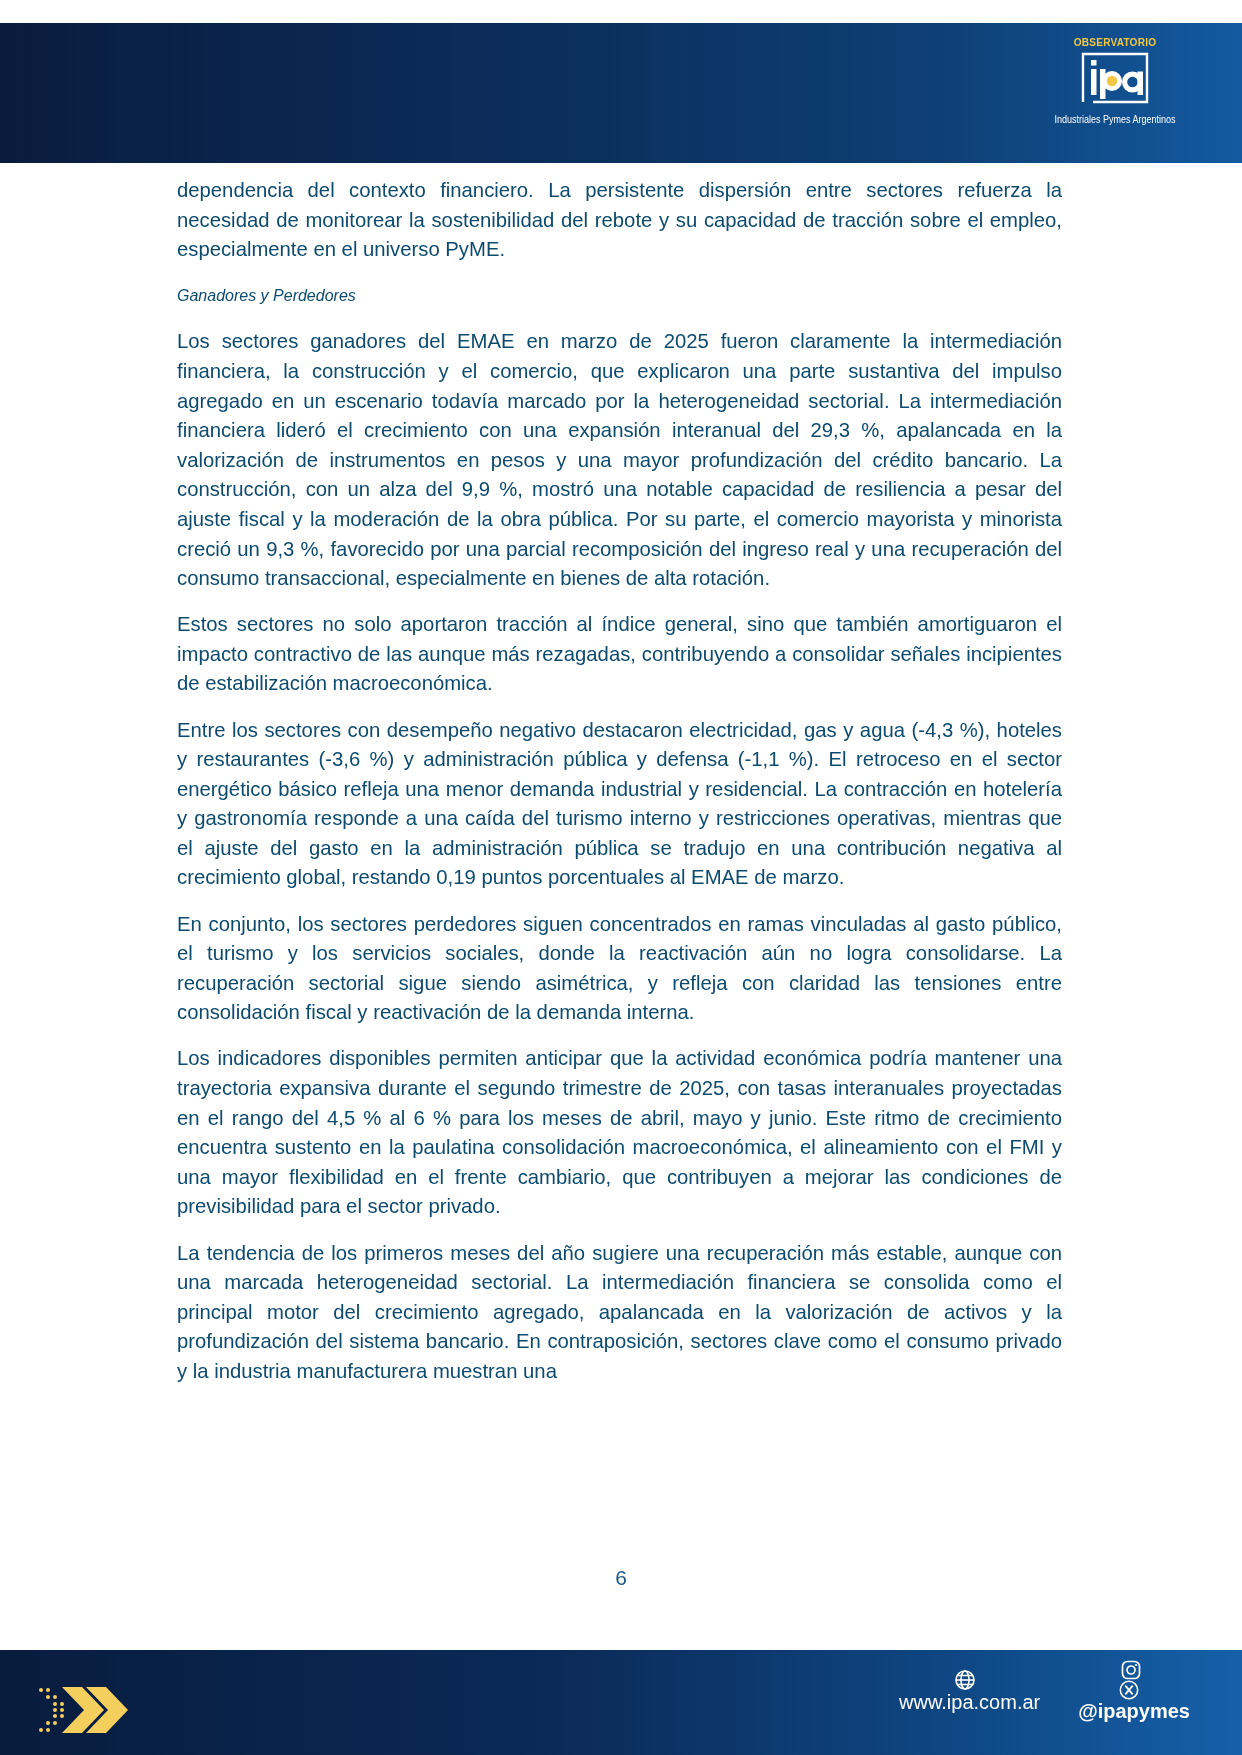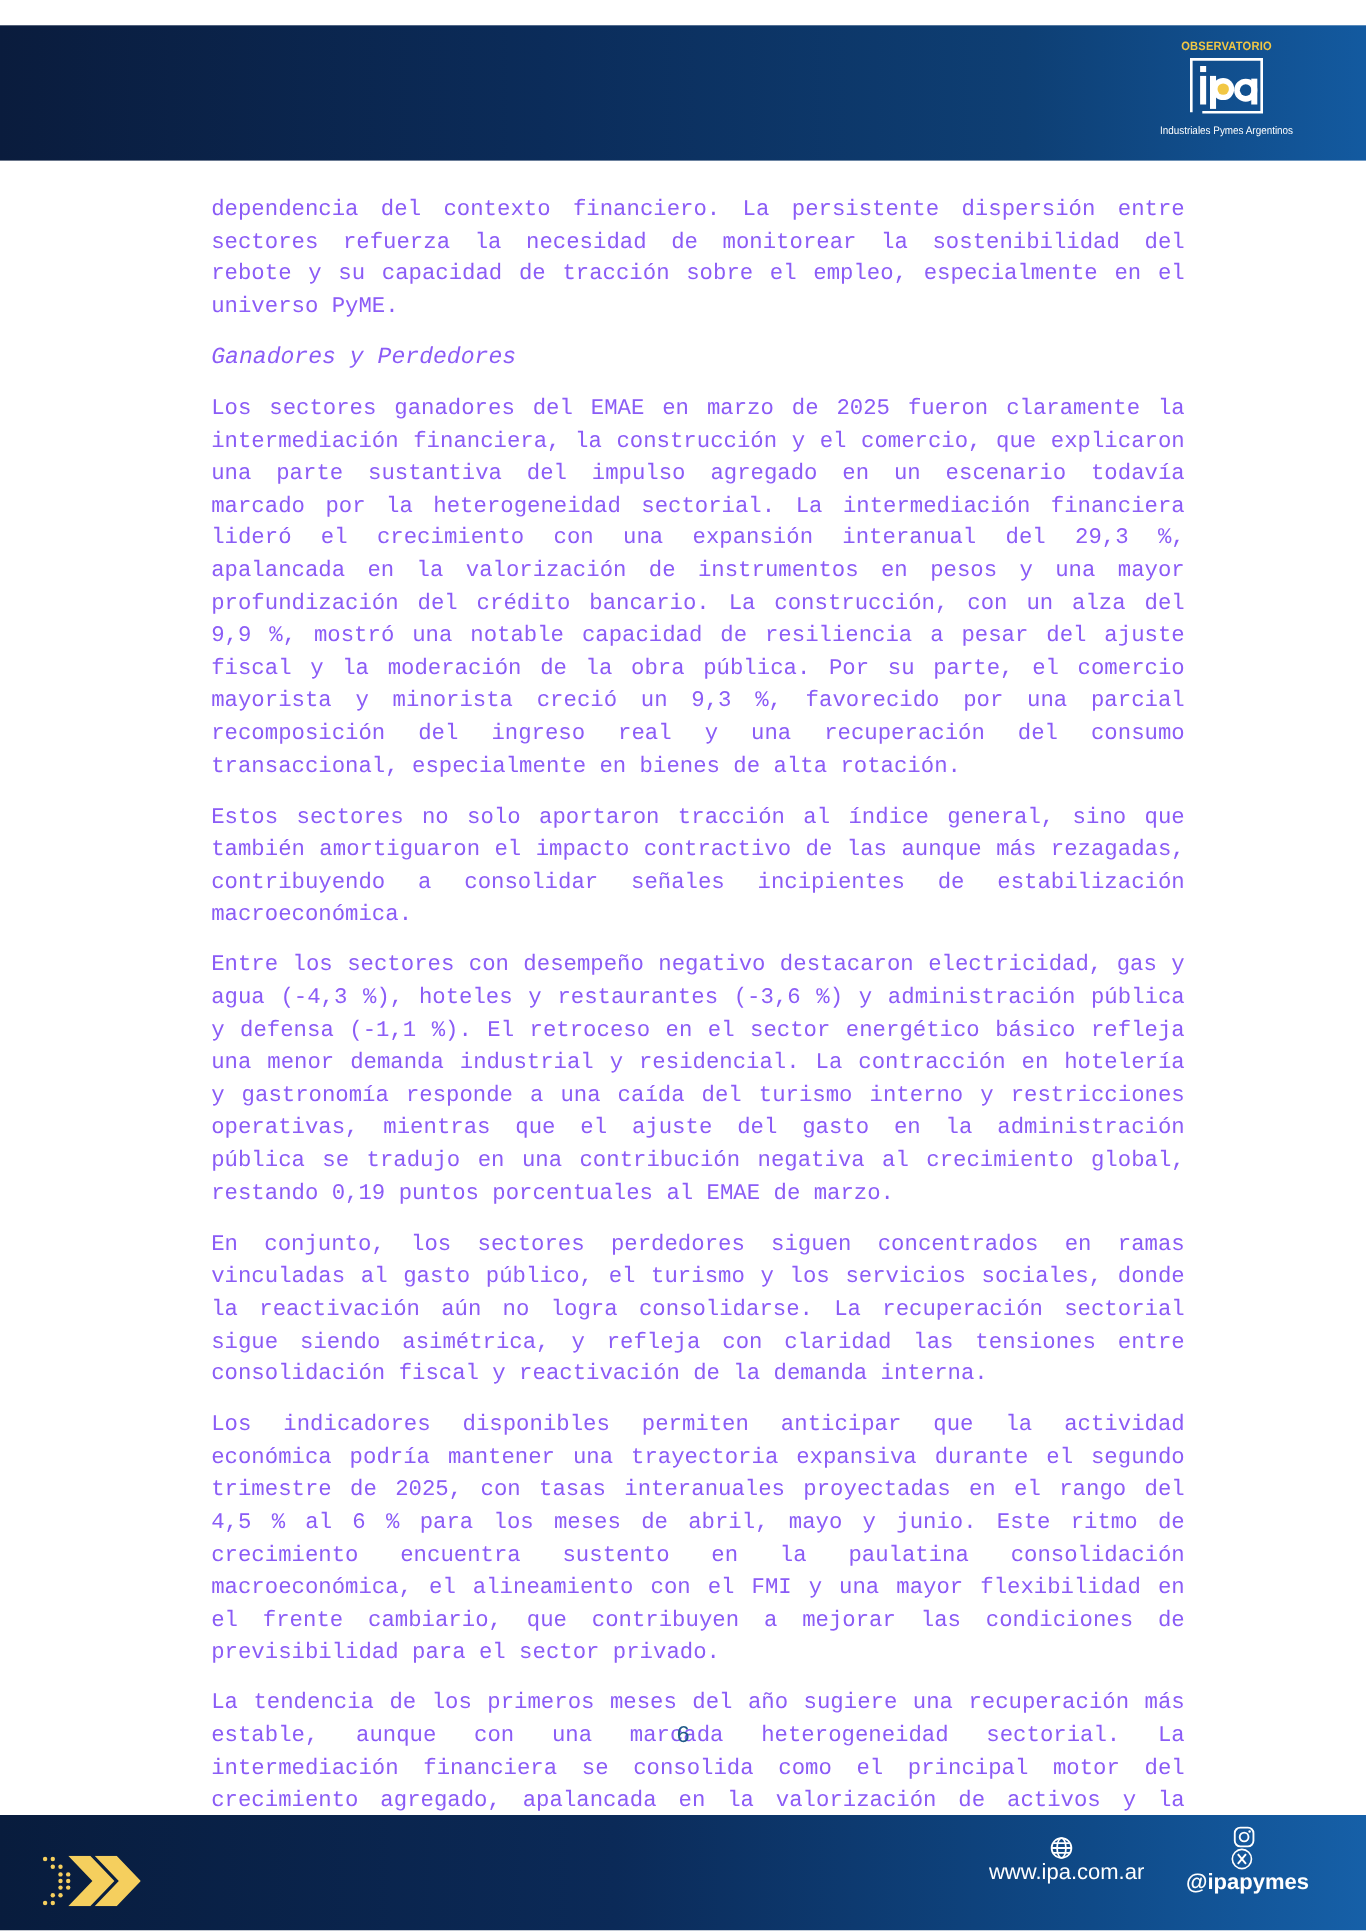--- a/index.html
+++ b/index.html
@@ -12,21 +12,21 @@
       height: 1755px;
       position: relative;
       overflow: hidden;
       font-family: "Liberation Sans", sans-serif;
     }
     .header {
       position: absolute;
       left: 0;
       top: 23px;
       width: 1242px;
-      height: 123px;
+      height: 140px;
       background: linear-gradient(90deg, #0a1c3d 0%, #0b2c5a 40%, #0e3f74 75%, #135aa0 100%);
     }
     .logo {
       position: absolute;
       right: 37px;
       top: 13px;
       width: 150px;
       height: 100px;
     }
     .logo-obs {
@@ -54,37 +54,37 @@
       top: 78px;
       left: -25px;
       width: 170px;
       text-align: center;
       color: #ffffff;
       font-size: 10px;
       transform: scaleX(0.9);
     }
     .content {
       position: absolute;
-      left: 192px;
+      left: 177px;
       top: 176px;
       width: 885px;
-      color: #8b5cf6;
-      font-family: Liberation Mono, monospace;
+      color: #0c4a6e;
+      font-family: Liberation Sans, sans-serif;
       font-size: 20.3px;
       line-height: 29.6px;
     }
     .content p {
       margin: 0 0 16.5px 0;
       text-align: justify;
     }
     .content h3 {
       margin: 0 0 16.5px 0;
       font-weight: normal;
       font-style: italic;
-      font-size: 21px;
+      font-size: 16px;
     }
     .page-number {
       position: absolute;
       top: 1566px;
       left: 0;
       width: 1242px;
       text-align: center;
       color: #1f5a87;
       font-size: 21px;
     }

